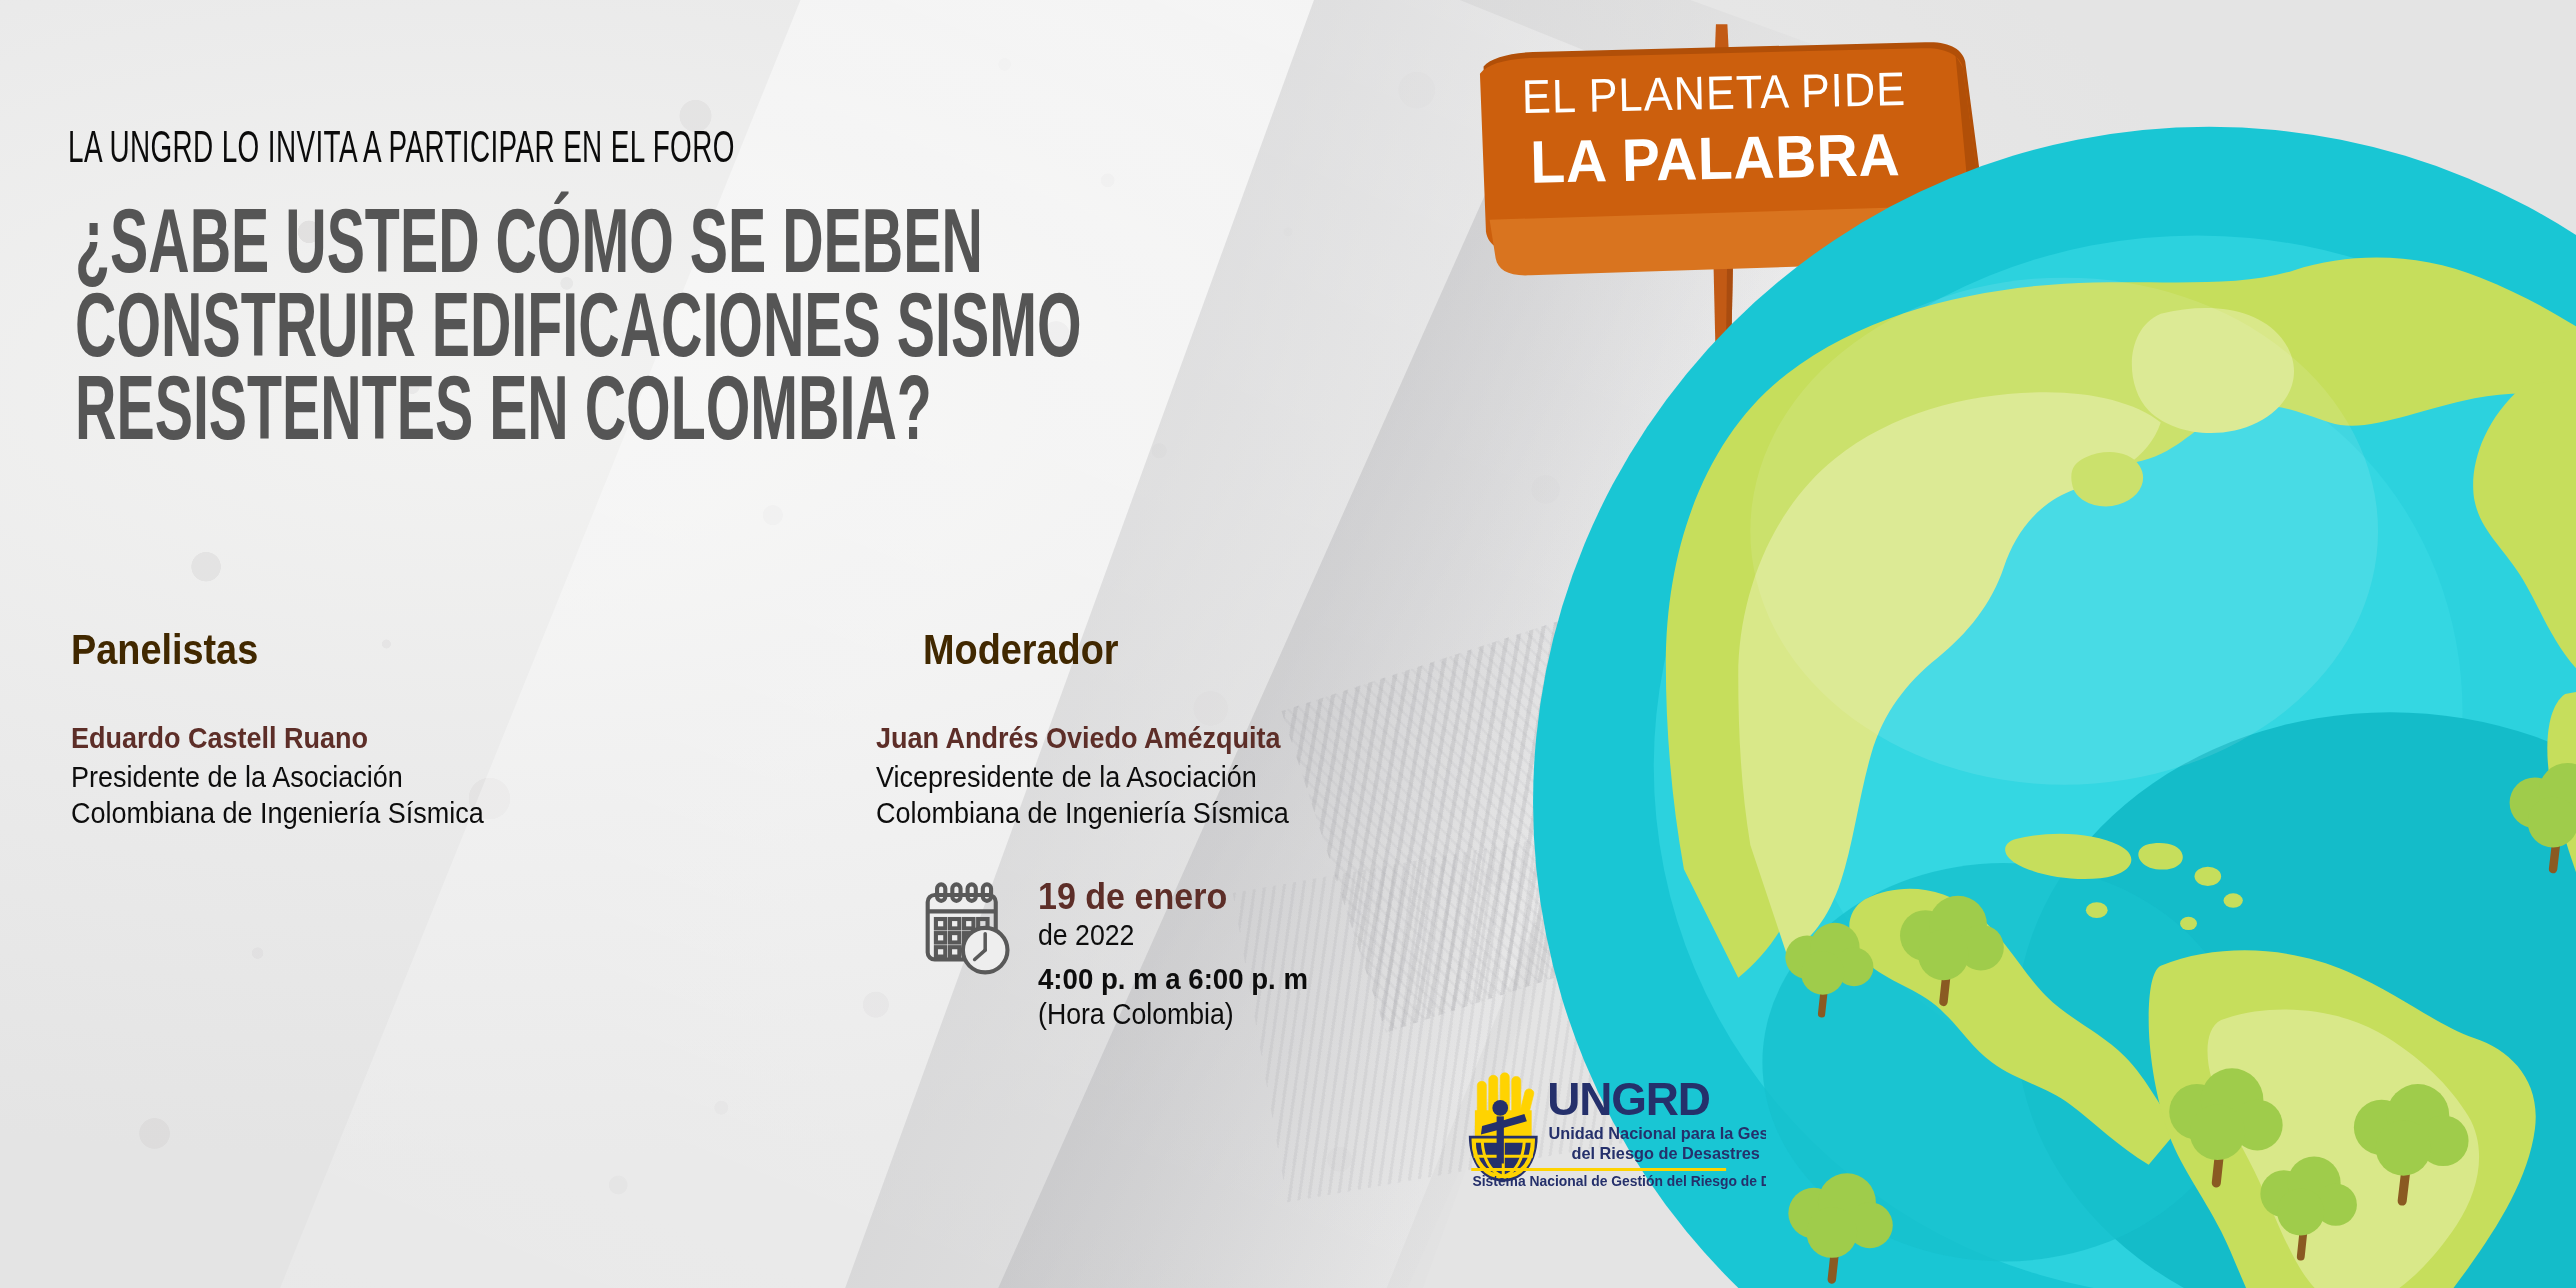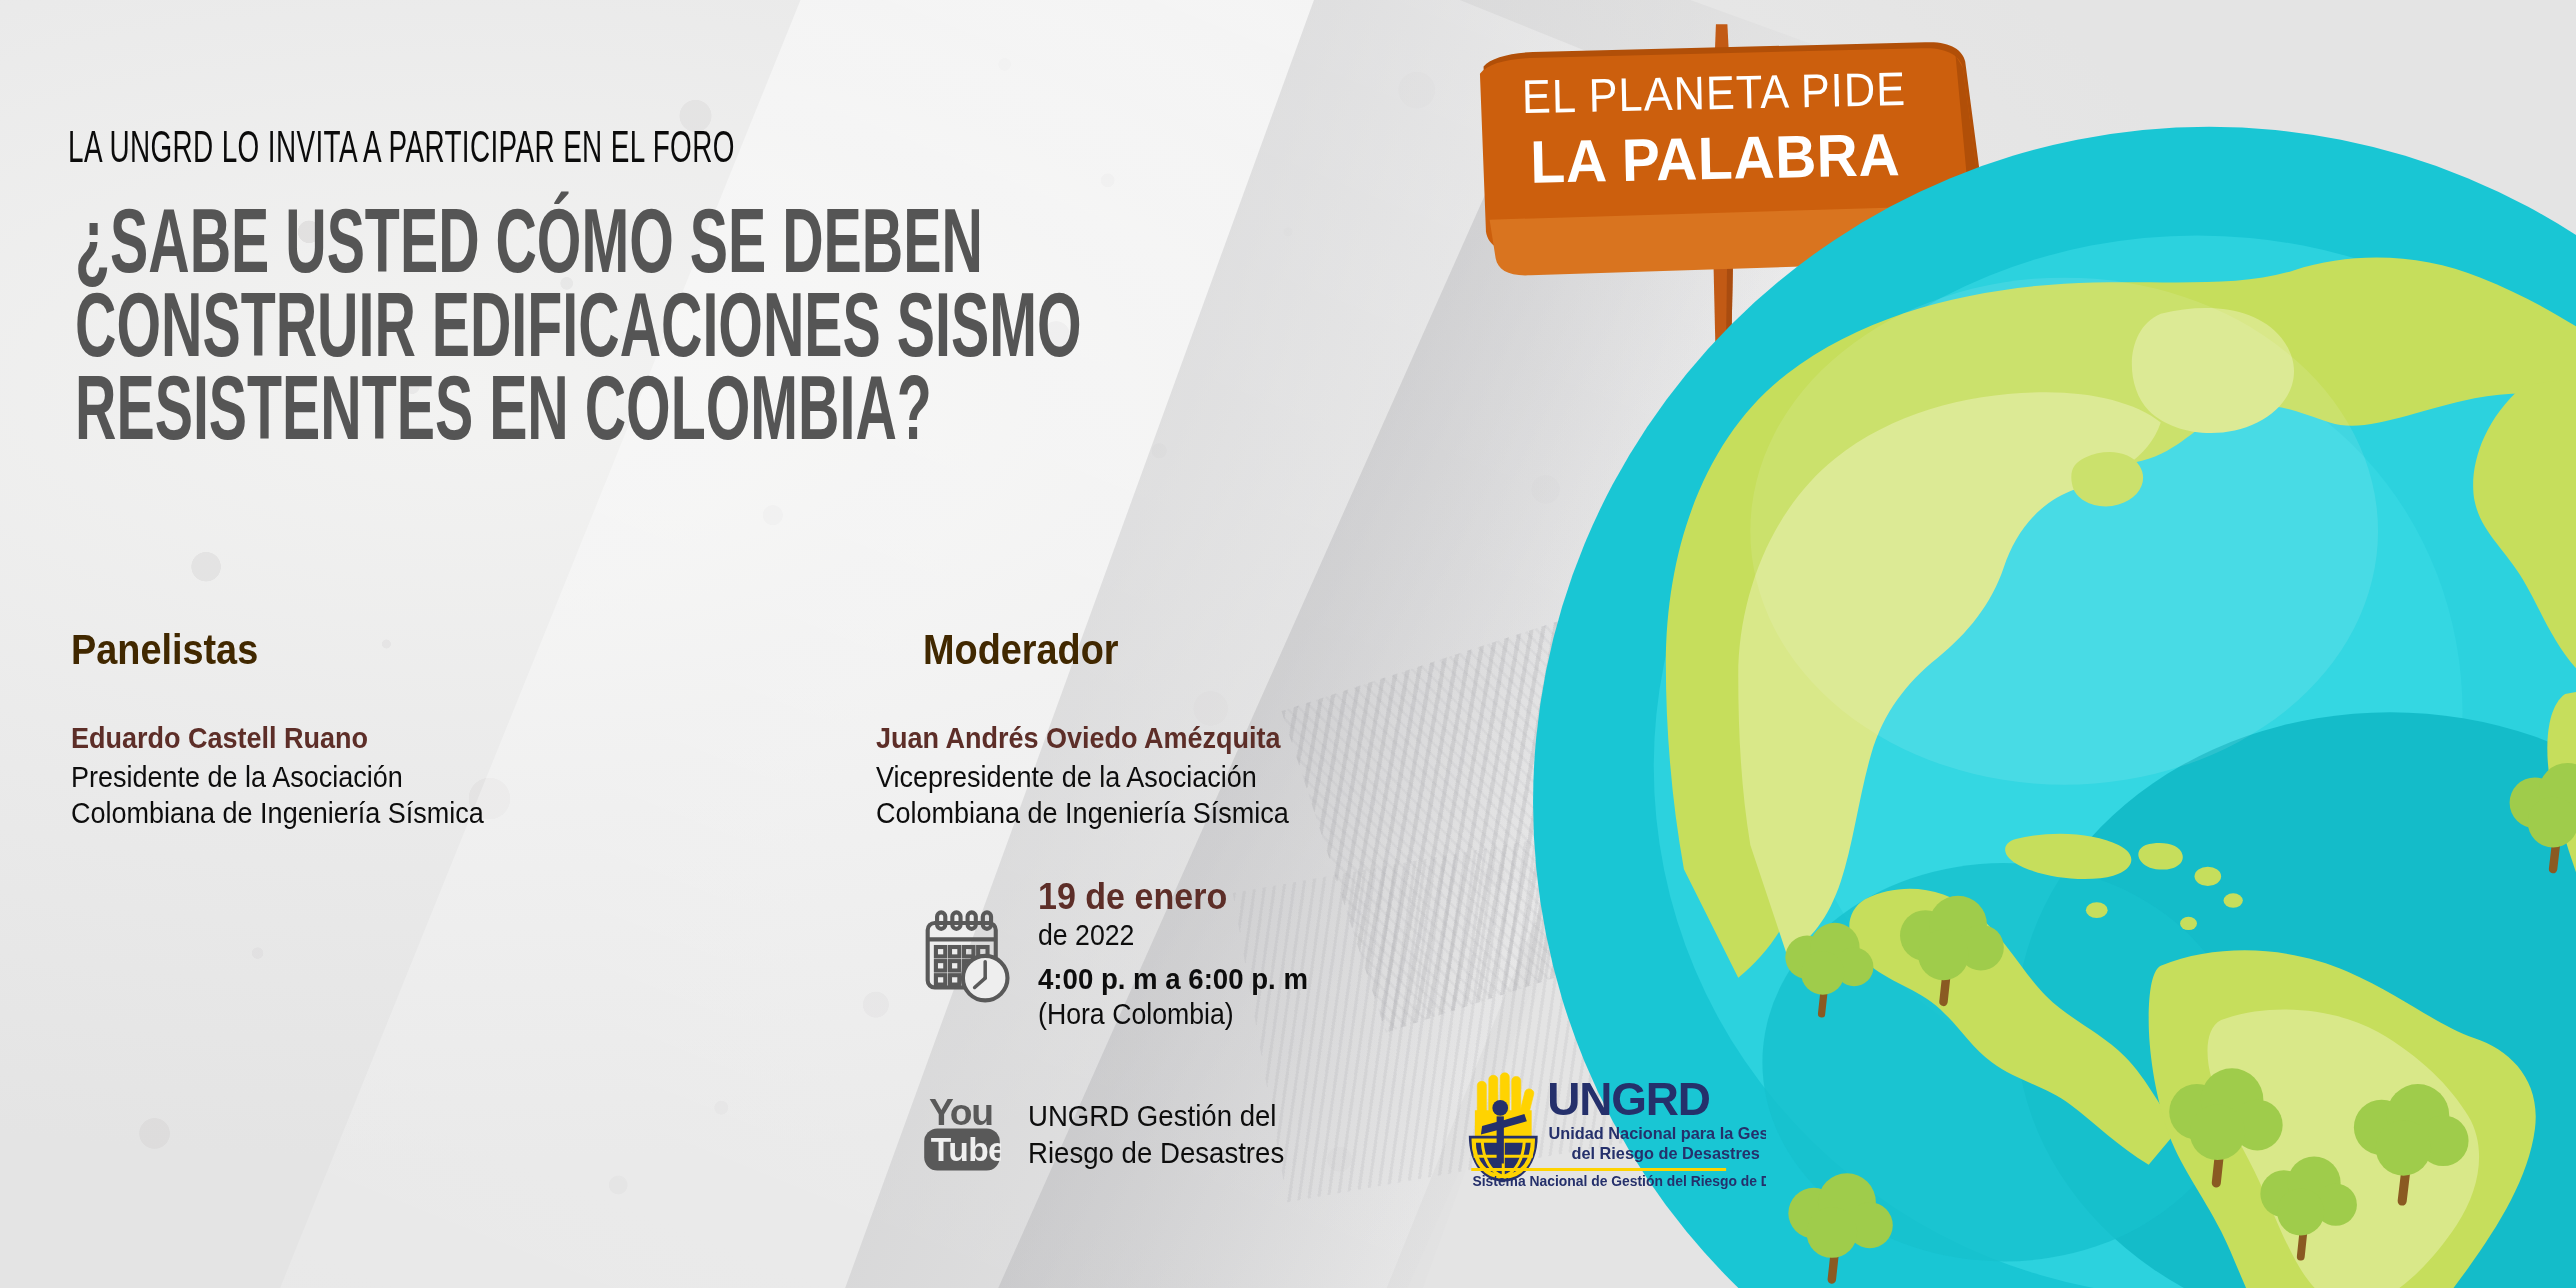--- a/index.html
+++ b/index.html
@@ -131,21 +131,21 @@
     transform:scaleX(.90); transform-origin:left top; white-space:nowrap;
   }
   .person .role span { display:block; }
 
   #p1 { left:71px; top:713px; }
   #p2 { left:71px; top:882px; }
   #p3 { left:71px; top:1085px; }
   #m1 { left:876px; top:713px; }
 
   
-  #date-block { position:absolute; left:923px; top:876px; display:flex; gap:26.6px; align-items:center; }
+  #date-block { position:absolute; left:923px; top:876px; display:flex; gap:26.6px; align-items:flex-start; }
   #cal-icon { width:88px; height:94px; flex:0 0 auto; margin-top:6px; }
   #date-text .big {
     font-size:37px; font-weight:700; color:#5d2e28;
     transform:scaleX(.92); transform-origin:left center; white-space:nowrap;
   }
   #date-text .year {
     font-size:29px; font-weight:400; color:#0d0d0d; margin-top:1.2px;
     transform:scaleX(.92); transform-origin:left center; white-space:nowrap;
   }
   #date-text .time {
@@ -426,33 +426,20 @@
       </g>
     </svg>
     <div id="date-text">
       <div class="big">19 de enero</div>
       <div class="year">de 2022</div>
       <div class="time">4:00 p. m a 6:00 p. m</div>
       <div class="zone">(Hora Colombia)</div>
     </div>
   </div>
 
-  <div id="yt-block">
-    <svg id="yt-icon" viewBox="0 0 130 138">
-      <g fill="#595959" font-family="Liberation Sans, sans-serif" font-weight="bold">
-        <text x="10" y="58" font-size="62" letter-spacing="-2">You</text>
-      </g>
-      <rect x="2" y="64" width="126" height="70" rx="22" fill="#595959"></rect>
-      <text x="13" y="118" font-size="56" font-weight="bold" fill="#efefef" font-family="Liberation Sans, sans-serif" letter-spacing="-1">Tube</text>
-    </svg>
-    <div id="yt-text">
-      <span>UNGRD Gestión del</span>
-      <span>Riesgo de Desastres</span>
-    </div>
-  </div>
 
   <svg id="ungrd-logo" viewBox="0 0 500 230">
 
     <g>
 
       <g fill="#ffd300" stroke="#ffd300">
         <rect x="22" y="22" width="15" height="60" rx="7"></rect>
         <rect x="41" y="12" width="15" height="70" rx="7"></rect>
         <rect x="60" y="8" width="15" height="74" rx="7"></rect>
         <rect x="79" y="14" width="15" height="68" rx="7"></rect>

